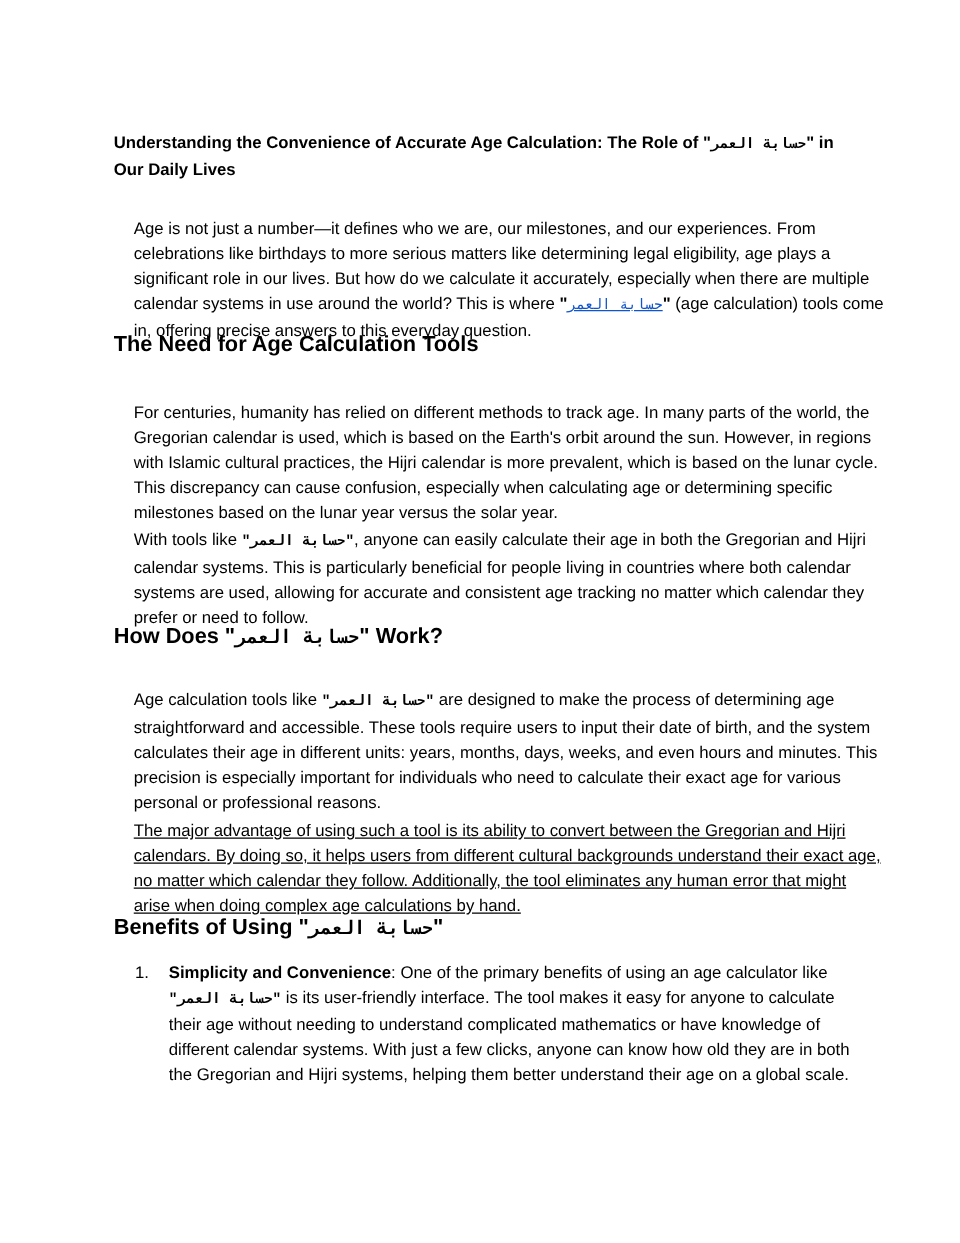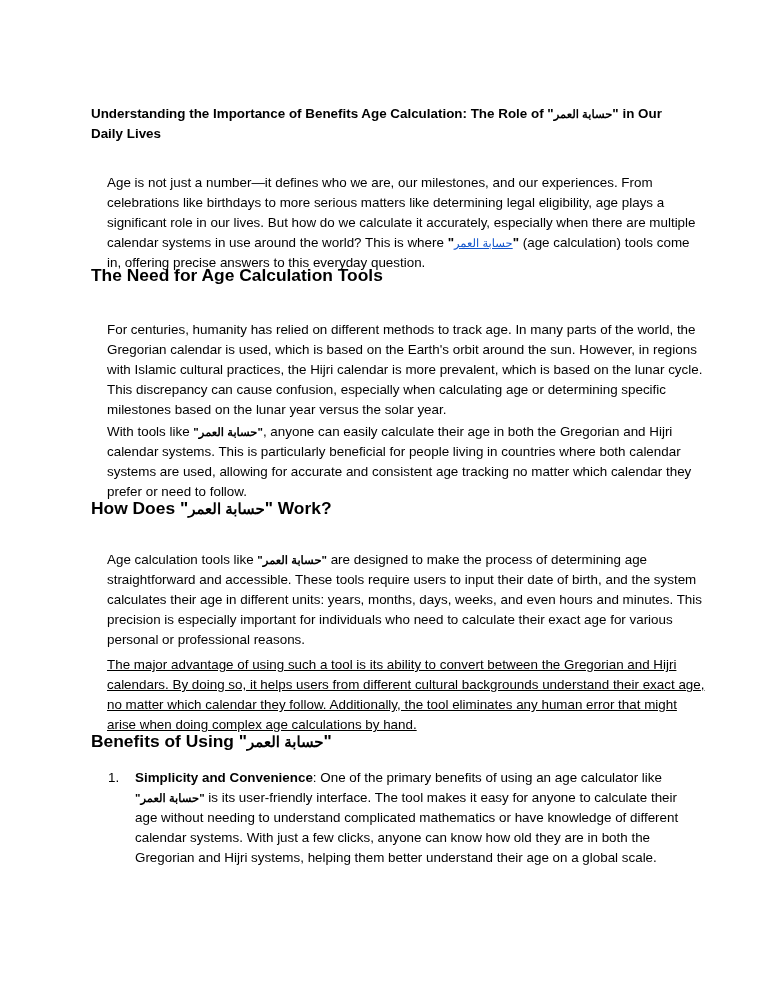--- a/index.html
+++ b/index.html
@@ -1,33 +1,33 @@
 <!DOCTYPE html>
 <html><head>
   <meta charset="utf-8">
   <style>
     html, body { margin: 0; padding: 0; background: #ffffff; }
     body { width: 768px; height: 994px; position: relative; overflow: hidden; font-family: "Liberation Sans", sans-serif; color: #000; }
     .page { position: absolute; left: 91px; top: 0; width: 600px; }
     .title { position: absolute; top: 104px; left: 0; width: 600px; font-size: 13.4px; font-weight: bold; line-height: 20px; }
     p.body { margin: 16px; font-size: 13.4px; line-height: 20px; position: absolute; left: 0; width: 600px; }
     h2 { margin: 0; font-size: 17.4px; font-weight: bold; position: absolute; left: 0; line-height: 22px; }
-    .ar { font-family: Liberation Sans, sans-serif; font-size: 11.5px; }
+    .ar { font-family: Liberation Mono, monospace; font-size: 11.5px; }
     .q { font-weight: bold; }
     a.link { color: #1155cc; text-decoration: underline; }
     ol.list { position: absolute; left: 0; top: 768px; margin: 0; padding: 0; list-style: none; width: 600px; }
     ol.list li { position: relative; padding-left: 44px; font-size: 13.4px; line-height: 20px; }
     .num { position: absolute; left: 17px; top: 0; }
   </style>
 </head>
 <body>
 
 <div class="page">
 
-  <div class="title"><span>Understanding the Importance of Benefits Age Calculation: The Role of "</span><span class="ar" dir="rtl">حسابة العمر</span><span>" in Our Daily Lives</span></div>
+  <div class="title"><span>Understanding the Convenience of Accurate Age Calculation: The Role of "</span><span class="ar" dir="rtl">حسابة العمر</span><span>" in Our Daily Lives</span></div>
 
   <p class="body" style="top:157px;"><span>Age is not just a number—it defines who we are, our milestones, and our experiences. From celebrations like birthdays to more serious matters like determining legal eligibility, age plays a significant role in our lives. But how do we calculate it accurately, especially when there are multiple calendar systems in use around the world? This is where </span><span class="q">"</span><a class="link ar" href="#" dir="rtl">حسابة العمر</a><span class="q">"</span><span> (age calculation) tools come in, offering precise answers to this everyday question.</span></p>
 
   <h2 style="top:264px;">The Need for Age Calculation Tools</h2>
 
   <p class="body" style="top:304px;">For centuries, humanity has relied on different methods to track age. In many parts of the world, the Gregorian calendar is used, which is based on the Earth's orbit around the sun. However, in regions with Islamic cultural practices, the Hijri calendar is more prevalent, which is based on the lunar cycle. This discrepancy can cause confusion, especially when calculating age or determining specific milestones based on the lunar year versus the solar year.</p>
 
   <p class="body" style="top:406px;"><span>With tools like </span><span class="q ar">"حسابة العمر"</span><span>, anyone can easily calculate their age in both the Gregorian and Hijri calendar systems. This is particularly beneficial for people living in countries where both calendar systems are used, allowing for accurate and consistent age tracking no matter which calendar they prefer or need to follow.</span></p>
 
   <h2 style="top:497px;"><span>How Does "</span><span class="ar" style="font-size:15px;" dir="rtl">حسابة العمر</span><span>" Work?</span></h2>

